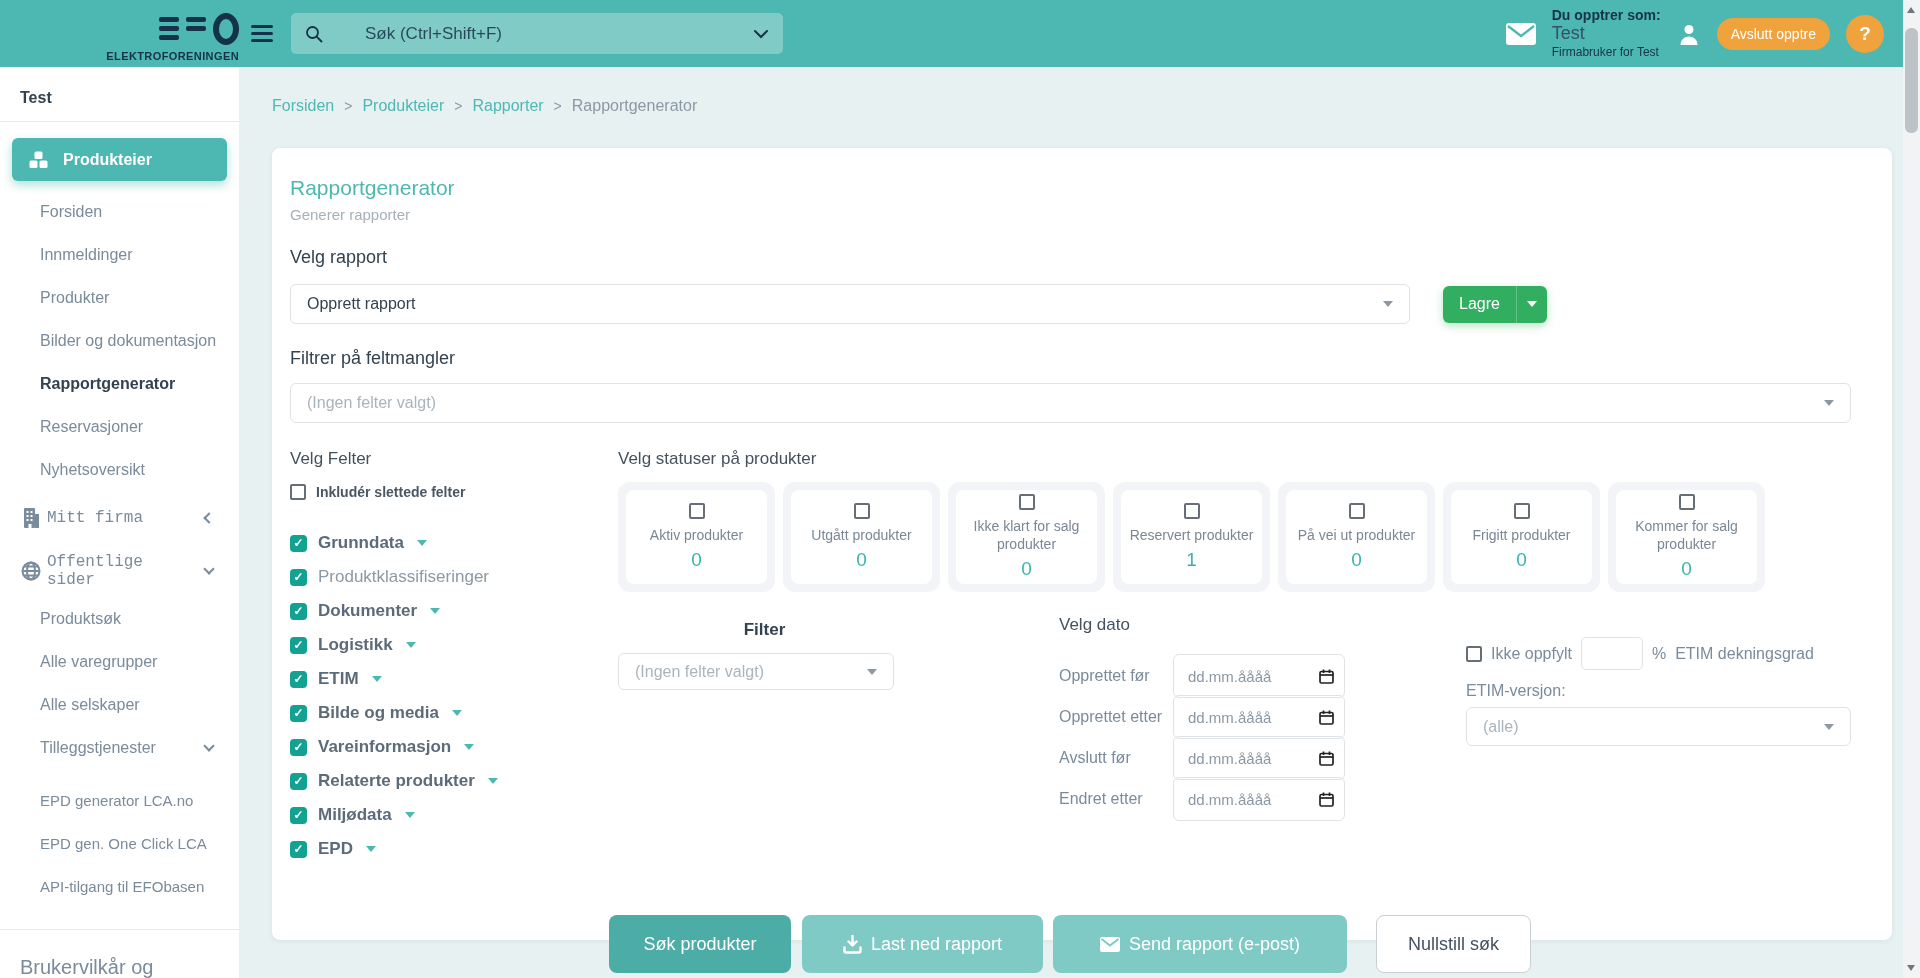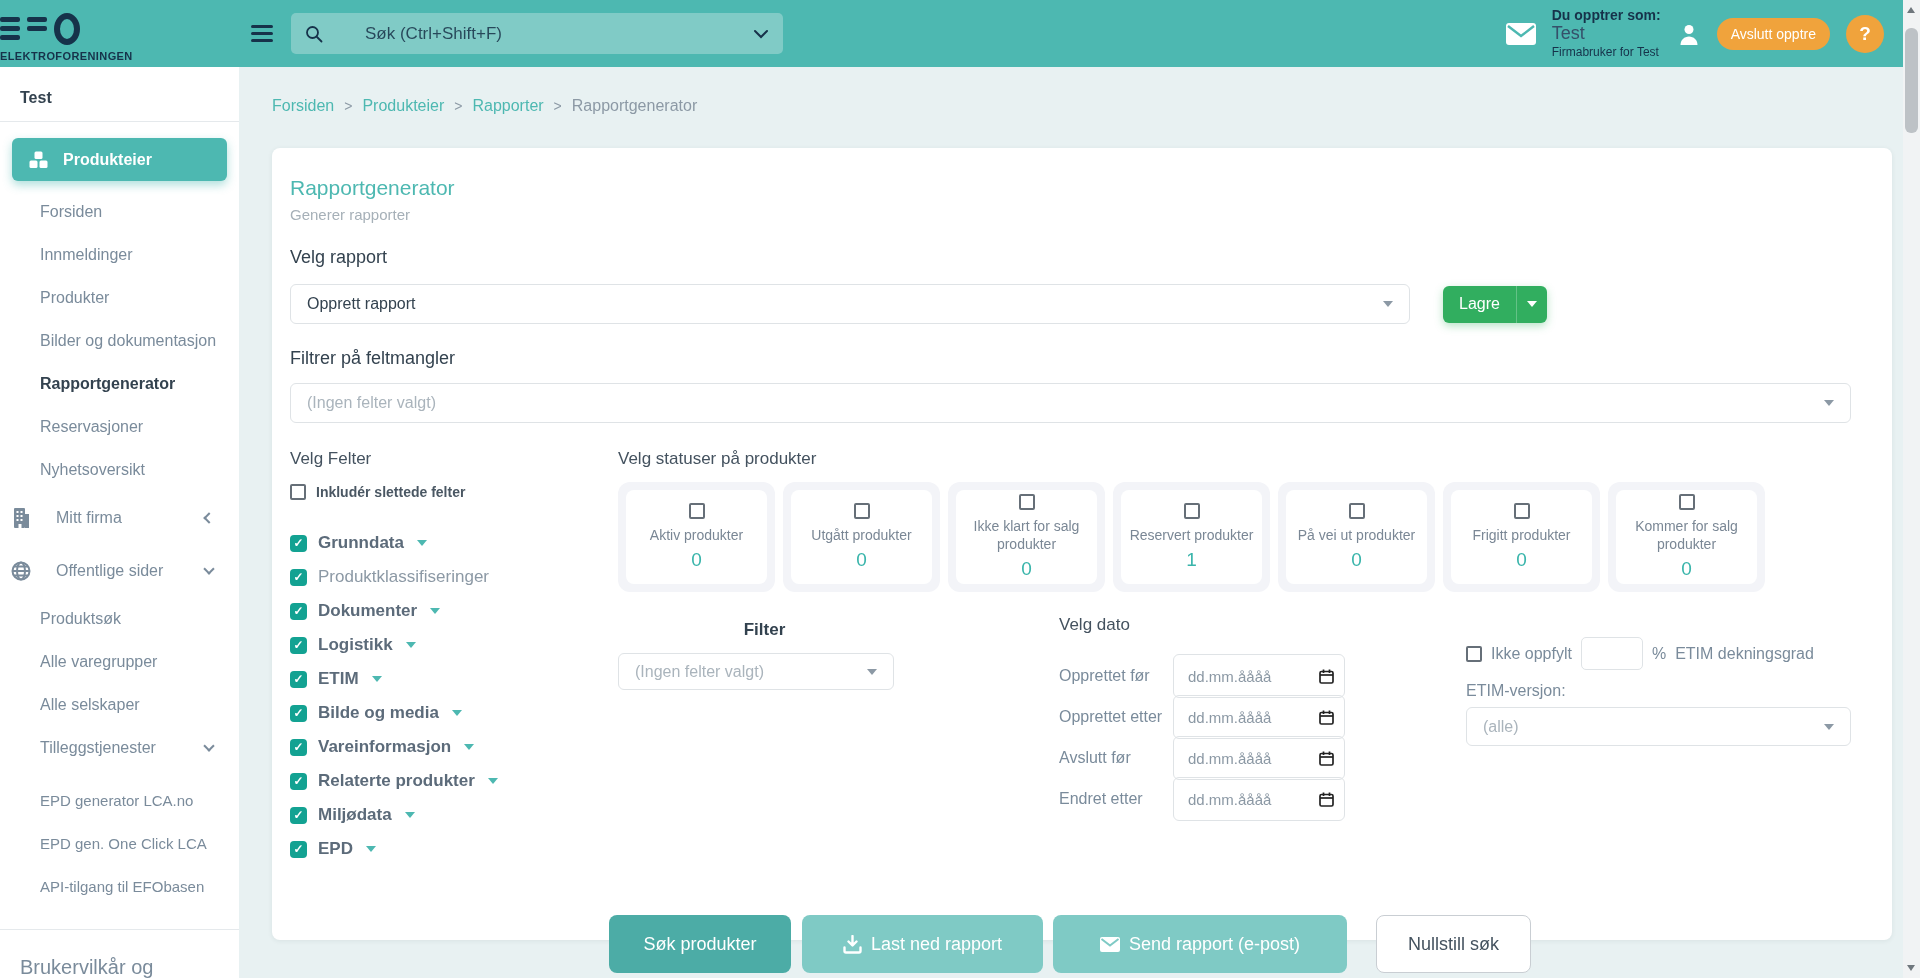--- a/index.html
+++ b/index.html
@@ -9,21 +9,21 @@
     --muted:#aab4bc; --border:#dfe3e6;
   }
   *{box-sizing:border-box; margin:0; padding:0;}
   html,body{overflow:hidden;}
   body{
     width:1920px; height:978px; position:relative; background:var(--bg);
     font-family:"Liberation Sans", sans-serif;
   }
   
   .app-header{height:67px; background:var(--teal); display:flex; align-items:center; padding-right:36px; position:relative; z-index:5;}
-  .logo-area{width:239px; display:flex; flex-direction:column; align-items:flex-start; justify-content:center; padding-top:5px;}
+  .logo-area{width:239px; display:flex; flex-direction:column; align-items:flex-end; justify-content:center; padding-top:5px;}
   .logo-glyph{display:flex; align-items:center; gap:7px; height:36px;}
   .logo-bars{display:flex; flex-direction:column; gap:4px;}
   .logo-bar{width:20px; height:5px; background:var(--navy); border-radius:2px;}
   .logo-bar.hidden{visibility:hidden;}
   .logo-o{width:26px; height:32px; border:6px solid var(--navy); border-radius:50%;}
   .logo-subtext{color:var(--navy); font-size:11px; font-weight:bold; letter-spacing:.4px; margin-top:3px;}
   .hamburger{margin-left:12px; display:flex; flex-direction:column; gap:4px; cursor:pointer;}
   .hamburger span{display:block; width:22px; height:3px; background:var(--navy); border-radius:2px;}
   .search-box{margin-left:18px; width:492px; height:41px; background:var(--teal-light); border-radius:5px; display:flex; align-items:center; padding:0 14px;gap:32px;}
   .search-box svg{flex:0 0 auto;}
@@ -44,21 +44,21 @@
   .sb-arrow.up{top:7px; border-bottom:6px solid #6f777d;}
   .sb-arrow.down{bottom:7px; border-top:6px solid #6f777d;}
   .sb-thumb{position:absolute; left:2px; top:28px; width:13px; height:105px; background:#bdc2c6; border-radius:6px;}
   
   .layout{display:flex; height:911px;}
   .sidebar{width:239px; background:#fff; position:relative; flex:0 0 auto;}
   .sidebar-company{padding:22px 20px 14px; font-weight:bold; font-size:16px; color:var(--dark-text);}
   .sidebar-divider{height:1px; background:#e5e9ec;}
   .nav-active{margin:16px 12px 9px; height:43px; background:var(--teal); border-radius:6px; display:flex; align-items:center; gap:13px; padding:0 16px; color:#fff; font-weight:bold; font-size:16px; box-shadow:0 4px 10px rgba(77,184,177,.45); cursor:pointer;}
   .nav-item{height:43px; display:flex; align-items:center; padding-left:40px; color:var(--grey-text); font-size:16px; cursor:pointer;}
-  .nav-item.iconrow{height:53px; padding-left:10px; gap:24px;}
+  .nav-item.iconrow{height:53px; padding-left:20px; gap:5px;font-family:Liberation Mono, monospace;}
   .nav-item.current{font-weight:bold; color:var(--dark-text);}
   .nav-item.sub{font-size:15px;}
   .nav-item.gap{margin-top:10px;}
   .nav-icon{width:22px; display:flex; justify-content:center;}
   .chev{width:8px; height:8px; border-right:2px solid var(--grey-text); border-bottom:2px solid var(--grey-text); margin-left:auto; margin-right:26px;}
   .chev.down{transform:rotate(45deg); margin-top:-4px;}
   .chev.left{transform:rotate(135deg);}
   .sidebar-footer-divider{position:absolute; left:0; right:0; top:862px; height:1px; background:#e5e9ec;}
   .sidebar-footer{position:absolute; left:20px; top:889px; font-size:20px; color:var(--grey-text); cursor:pointer;}
   

